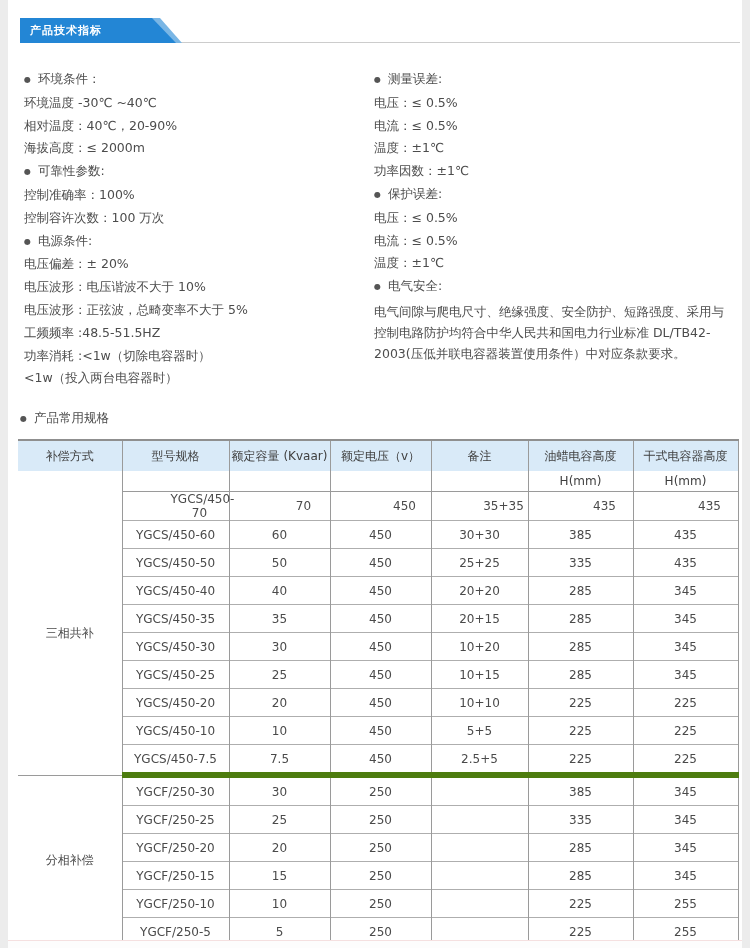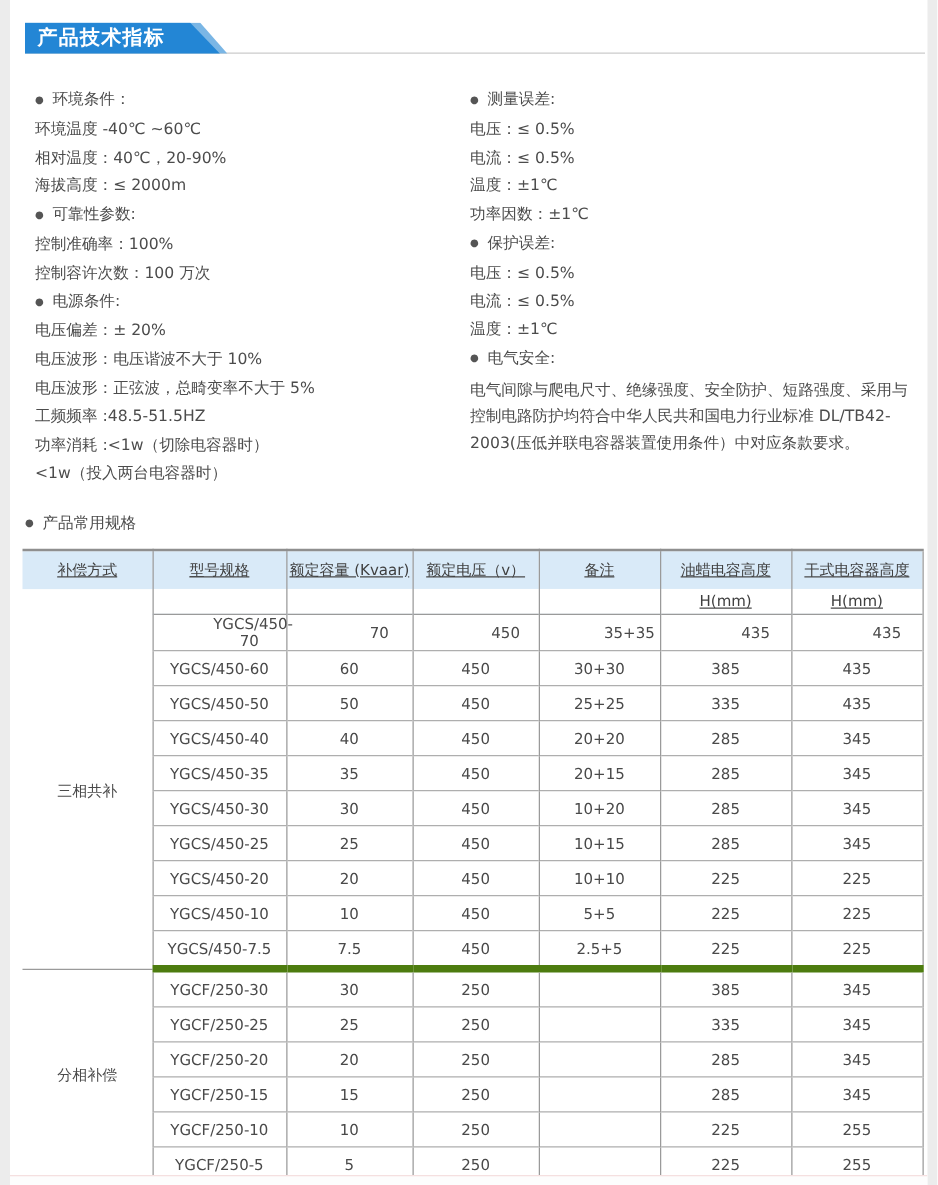--- a/index.html
+++ b/index.html
@@ -11,39 +11,39 @@
         border-top:1px solid #f5e0e0;}
 
   
   .banner-row{position:relative;margin:18px 0 0 4px;height:25px;}
   .banner-underline{position:absolute;left:8px;right:2px;bottom:0;height:1px;background:#cccccc;}
   .banner-accent{position:absolute;left:8px;top:0;width:162px;height:25px;background:#7ab6e5;
         clip-path:polygon(0 0,140px 0,162px 100%,0 100%);}
   .banner{position:absolute;left:8px;top:0;width:156px;height:25px;background:#2386d5;
         clip-path:polygon(0 0,132px 0,156px 100%,0 100%);
         display:flex;align-items:center;}
-  .banner-title{color:#ffffff;font-size:16px;font-weight:bold;letter-spacing:1px;padding-left:10px;}
-
-  
-  .spec-columns{display:flex;margin:25px 0 0 20px;}
+  .banner-title{color:#ffffff;font-size:11px;font-weight:bold;letter-spacing:1px;padding-left:10px;}
+
+  
+  .spec-columns{display:flex;margin:25px 0 0 4px;justify-content:flex-end;}
   .spec-col{font-size:12.5px;line-height:22.8px;}
   .spec-col.left{width:350px;}
   .spec-col.right{width:368px;}
   .spec-line{white-space:nowrap;}
   .spec-line.para{white-space:normal;line-height:21px;padding-top:2px;width:360px;}
   .bullet{font-size:8px;color:#555;vertical-align:1px;margin-right:7px;}
 
   
   .table-heading{margin:20px 16px 12px 12px;font-size:12.5px;}
 
   
   table.spec-table{border-collapse:collapse;margin-left:10px;width:720px;table-layout:fixed;
         border-top:2px solid #8f8f8f;border-bottom:2px solid #8f8f8f;font-size:12px;color:#4a4a4a;}
   .spec-table th{height:50px;padding:0;font-weight:normal;vertical-align:top;
-        background:linear-gradient(to bottom,#d9eaf8 0,#d9eaf8 30px,#ffffff 30px);text-decoration:underline;}
+        background:linear-gradient(to bottom,#d9eaf8 0,#d9eaf8 30px,#ffffff 30px);}
   .spec-table .h-main{height:30px;display:flex;align-items:center;justify-content:center;color:#3f3f3f;}
   .spec-table .h-sub{height:20px;display:flex;align-items:center;justify-content:center;color:#3f3f3f;}
   .spec-table td{height:27px;text-align:center;padding:0;}
   .spec-table th+th, .spec-table td.v{border-left:1px solid #9a9a9a;}
   .spec-table th:last-child, .spec-table td:last-child{border-right:1px solid #9a9a9a;}
   .spec-table td.v{border-top:1px solid #aeaeae;}
   .spec-table td.group{border-left:none;border-top:none;}
   .spec-table td.group.second{border-top:1px solid #9a9a9a;}
   .spec-table tr.group-start td.v{border-top:6px solid #4d7c0f;}
   .spec-table tr.first-data td.v{border-top:1px solid #9a9a9a;padding-left:48px;}
@@ -57,21 +57,21 @@
     <div class="banner-underline"></div>
     <div class="banner-accent"></div>
     <div class="banner">
       <span class="banner-title">产品技术指标</span>
     </div>
   </div>
 
   <div class="spec-columns">
     <div class="spec-col left" id="spec-left">
         <div class="spec-line"><span class="bullet">●</span><span>环境条件：</span></div>
-        <div class="spec-line"><span>环境温度 -40℃ ~60℃</span></div>
+        <div class="spec-line"><span>环境温度 -30℃ ~40℃</span></div>
         <div class="spec-line"><span>相对温度：40℃，20-90%</span></div>
         <div class="spec-line"><span>海拔高度：≤ 2000m</span></div>
         <div class="spec-line"><span class="bullet">●</span><span>可靠性参数:</span></div>
         <div class="spec-line"><span>控制准确率：100%</span></div>
         <div class="spec-line"><span>控制容许次数：100 万次</span></div>
         <div class="spec-line"><span class="bullet">●</span><span>电源条件:</span></div>
         <div class="spec-line"><span>电压偏差：± 20%</span></div>
         <div class="spec-line"><span>电压波形：电压谐波不大于 10%</span></div>
         <div class="spec-line"><span>电压波形：正弦波，总畸变率不大于 5%</span></div>
         <div class="spec-line"><span>工频频率 :48.5-51.5HZ</span></div>

